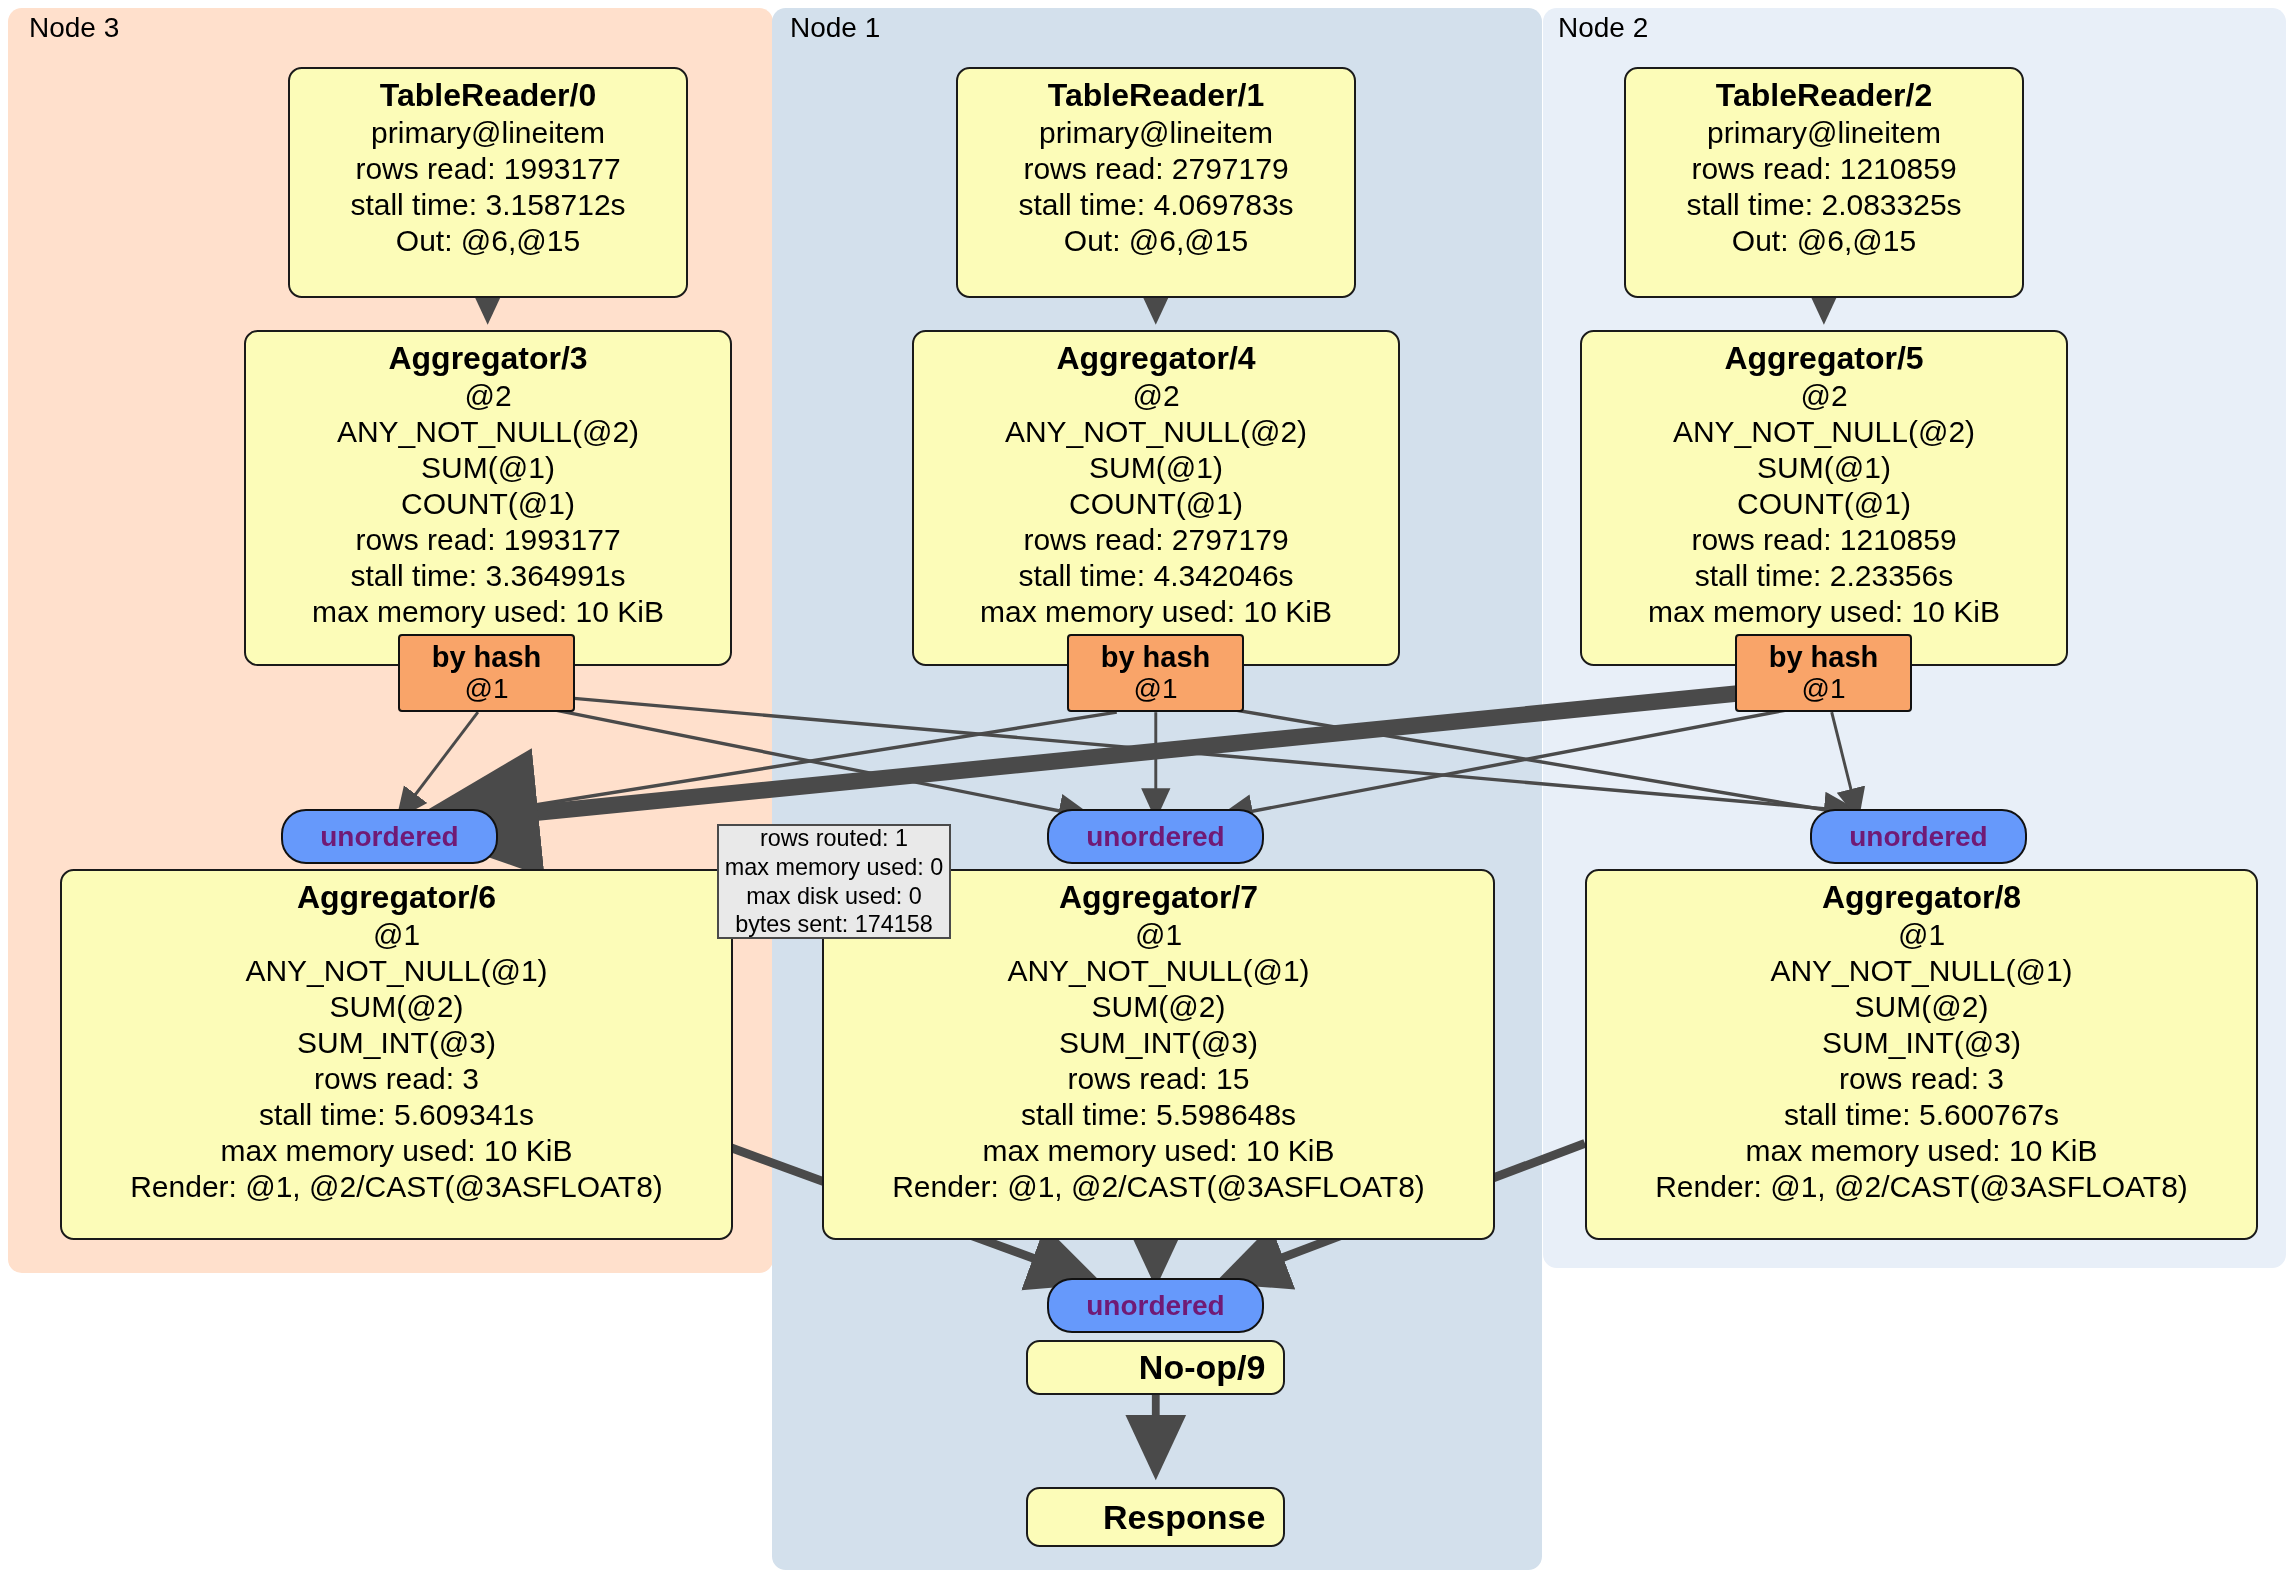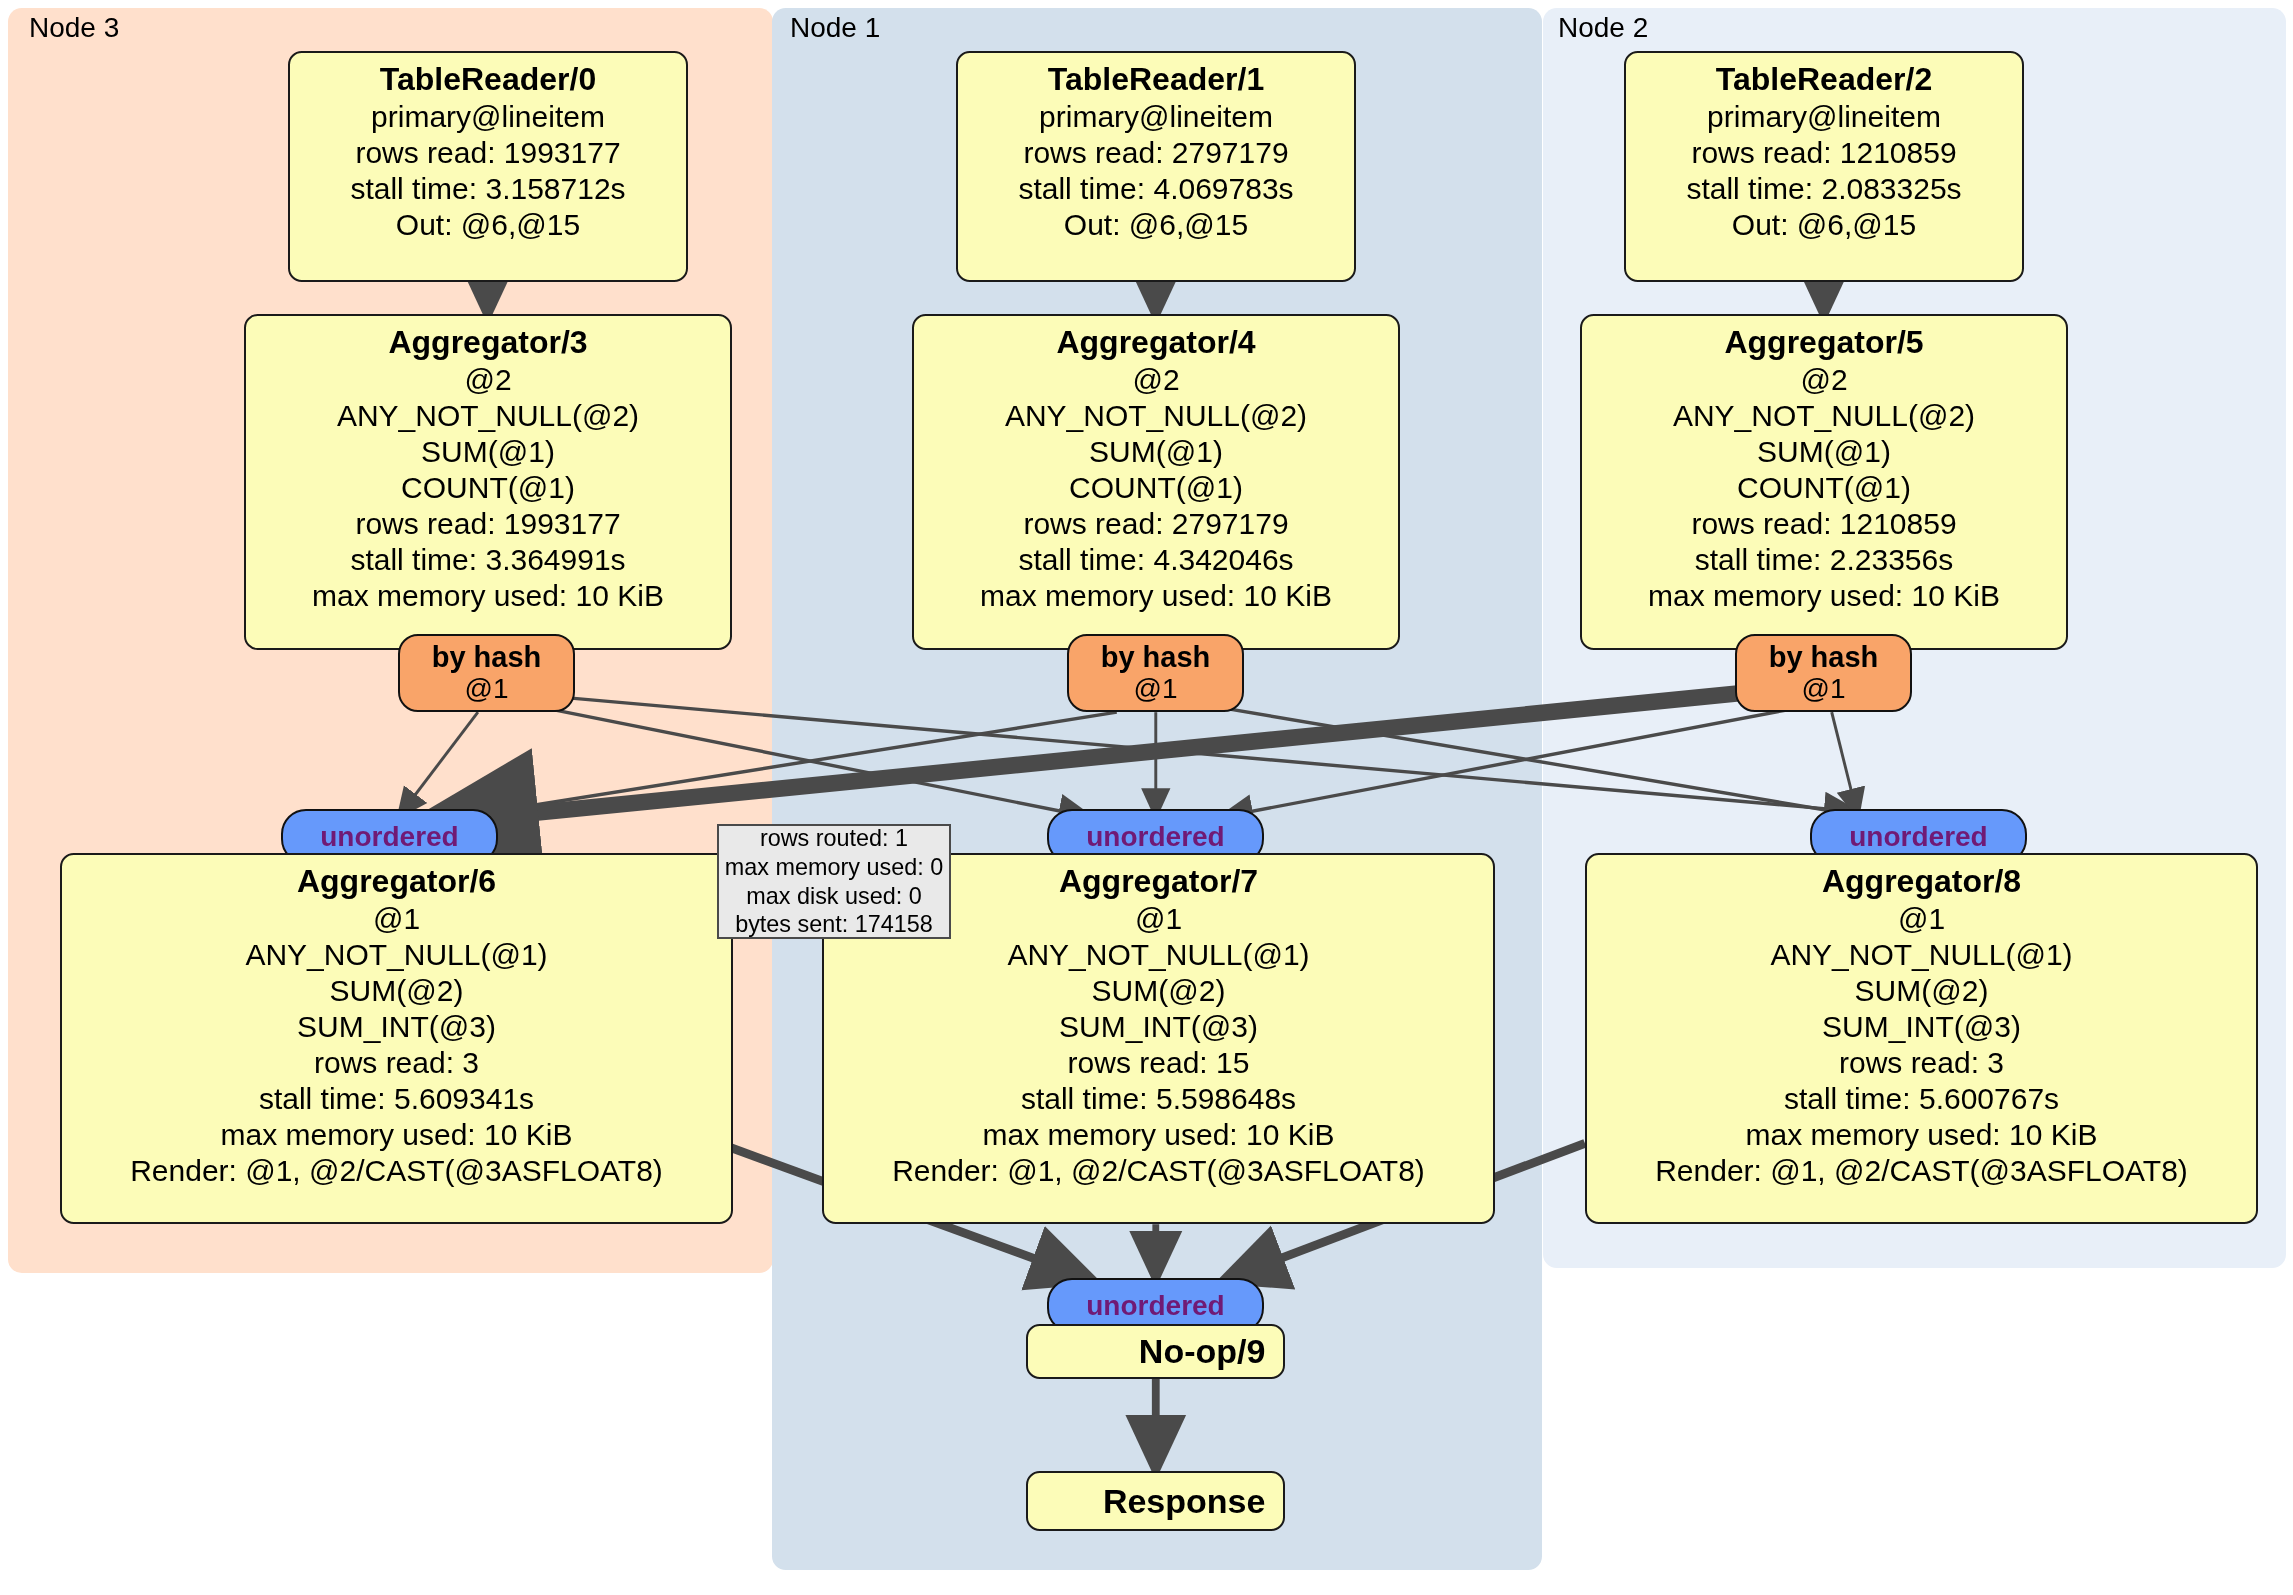--- a/index.html
+++ b/index.html
@@ -16,33 +16,33 @@
 
   
   #edges{position:absolute;left:0;top:0;width:2294px;height:1596px;
          pointer-events:none;}
 
   
   .node{position:absolute;box-sizing:border-box;
         background:#FCFCB8;border:2.4px solid #1a1a1a;border-radius:13.7px;
         display:flex;flex-direction:column;align-items:center;
         justify-content:flex-start;text-align:center;
-        padding:7.8px 9.8px 7.8px 9.8px;}
+        padding:7.8px 9.8px 7.8px 9.8px;margin-top:16px;}
   .node .title{font-size:32px;font-weight:bold;color:#000;line-height:1.18;
                white-space:nowrap;}
   .node .line{font-size:30px;color:#000;line-height:1.2;white-space:nowrap;}
 
   .node-compact{justify-content:center;padding:3.9px 17.6px;align-items:flex-end;}
   .node-compact .title{font-size:34px;}
 
   
   .pill{position:absolute;box-sizing:border-box;border:2.4px solid #111;
         display:flex;flex-direction:column;align-items:center;
         justify-content:center;text-align:center;}
-  .by-hash{background:#F9A469;border-radius:20px;}
+  .by-hash{background:#F9A469;border-radius:4px;}
   .by-hash .t1{font-size:29px;font-weight:bold;color:#000;line-height:1.1;}
   .by-hash .t2{font-size:28px;color:#000;line-height:1.1;}
   .unordered{background:#6699FB;border-radius:25px;}
   .unordered .t1{font-size:28px;font-weight:bold;color:#701a75;line-height:1;}
 
   
   .statsbox{position:absolute;box-sizing:border-box;background:#E9E9E9;
             border:2px solid #4a4a4a;display:flex;flex-direction:column;
             align-items:center;justify-content:center;padding:3.9px 7.8px;}
   .statsbox .sline{font-size:23.4px;color:#000;line-height:1.22;white-space:nowrap;}

